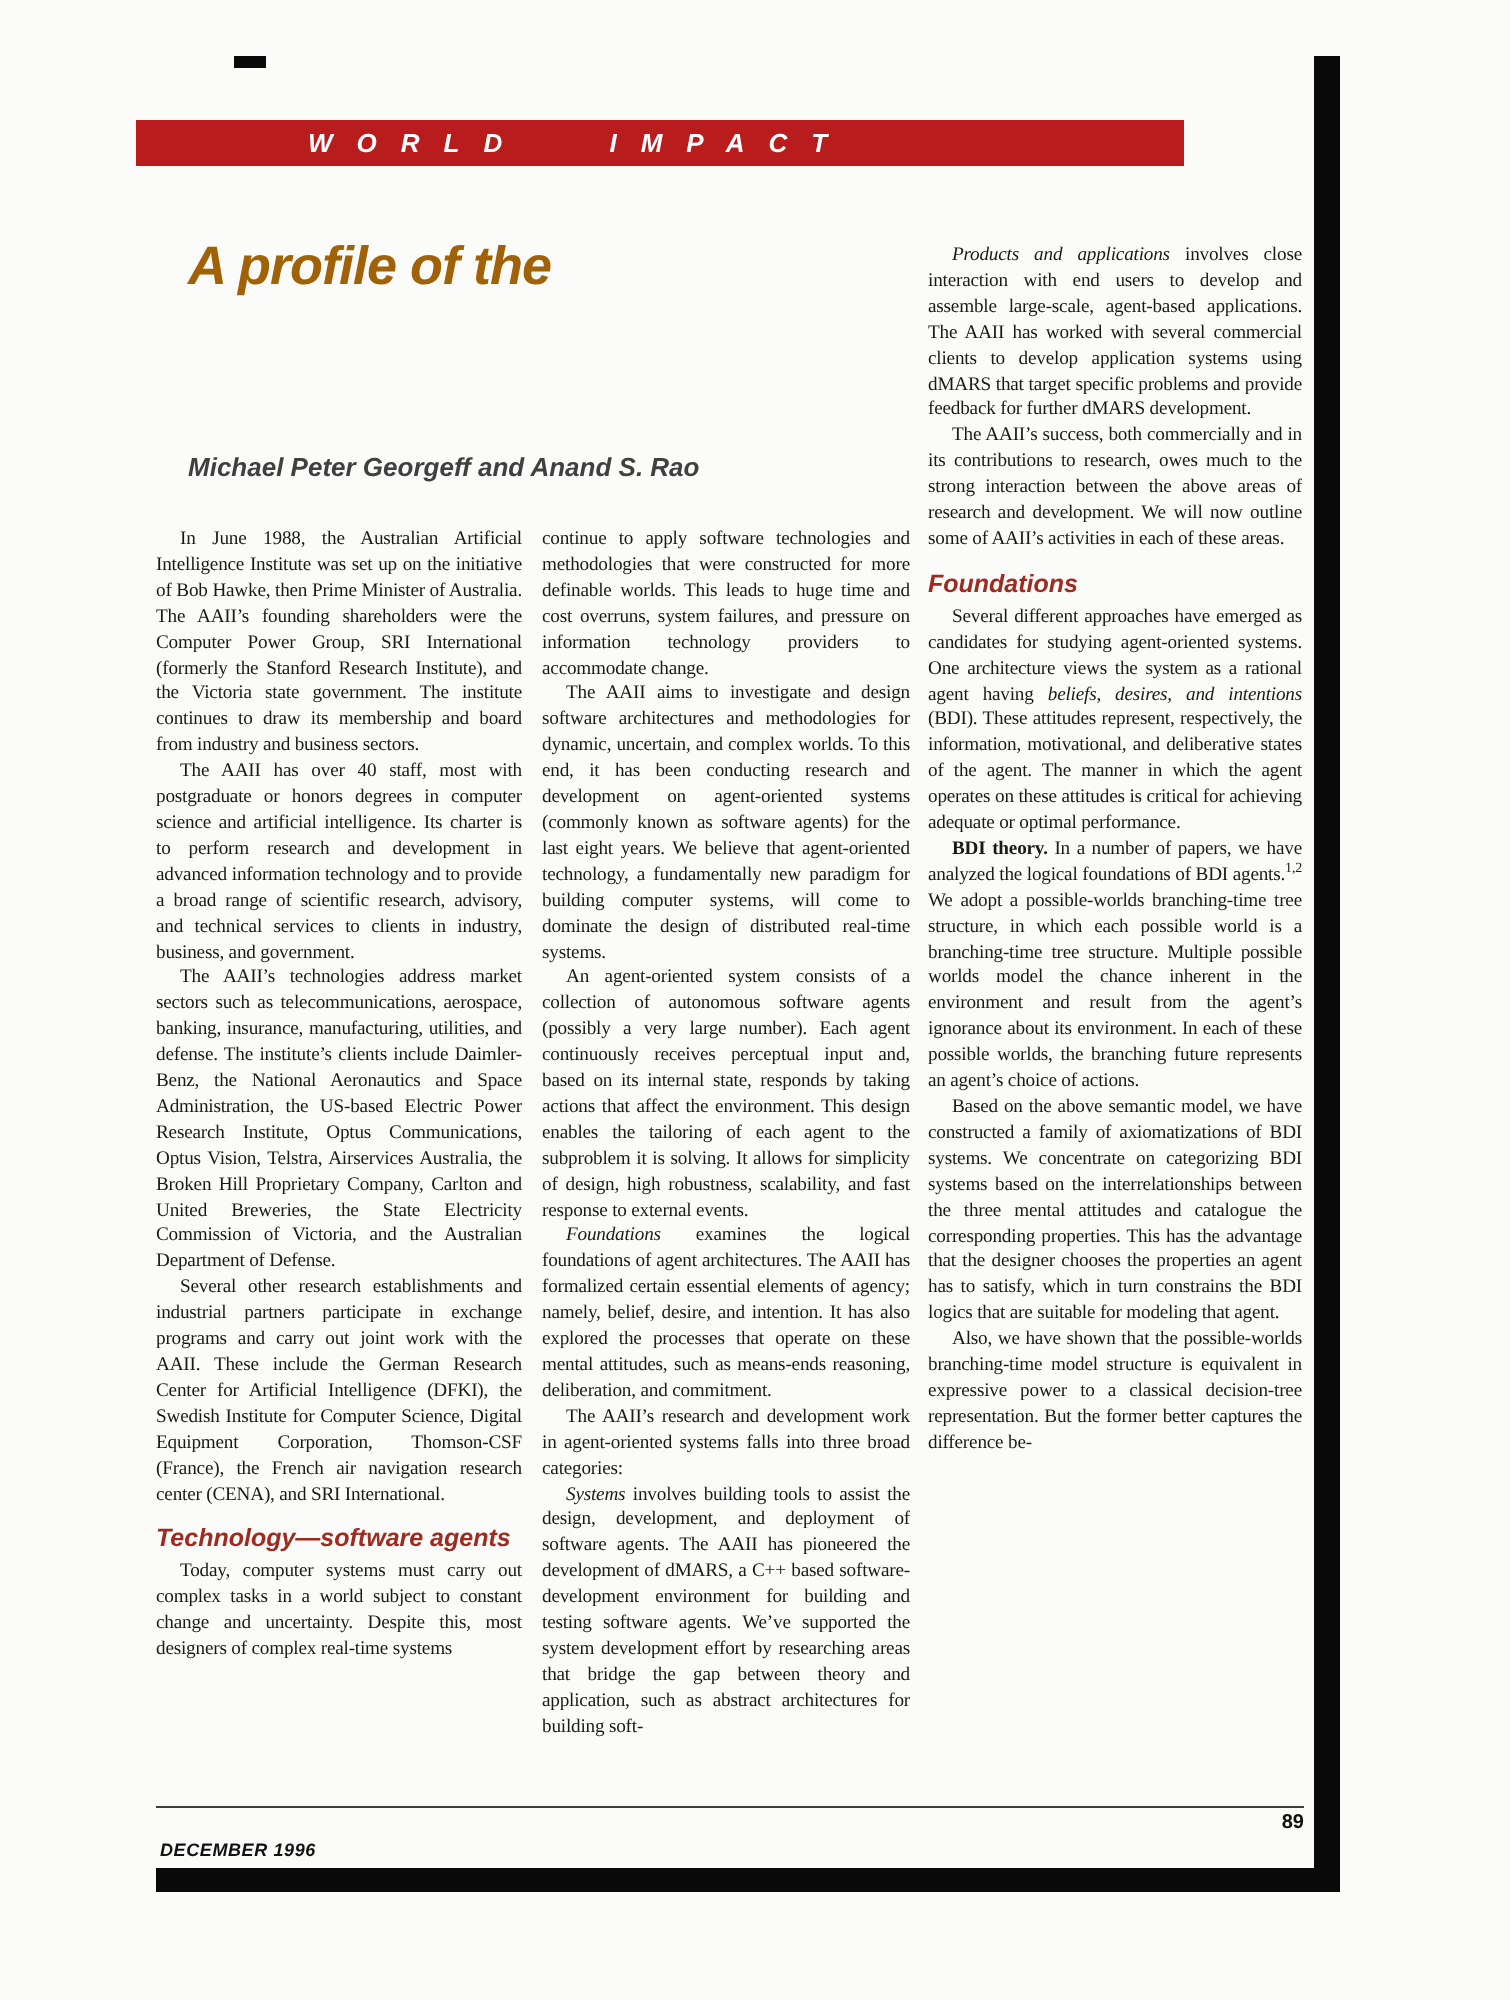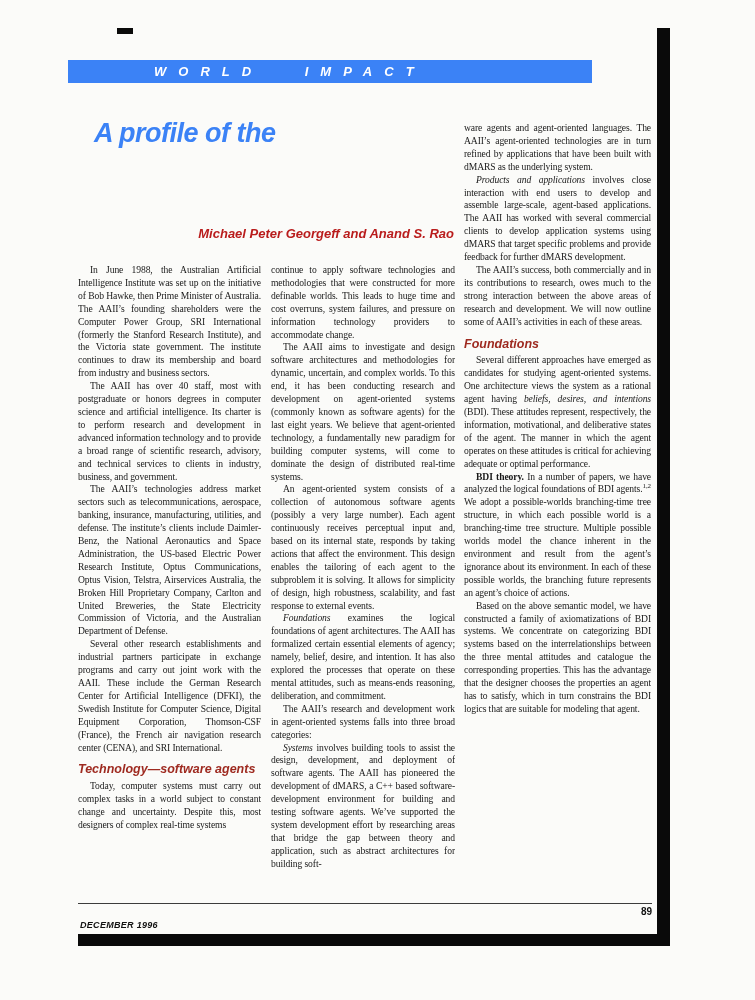--- a/index.html
+++ b/index.html
@@ -8,46 +8,45 @@
     width:755px;height:1000px;
     background:#fbfbf9;
     overflow:hidden;
     font-family:"Liberation Serif", serif;
     color:#191919;
   }
   
   .reg-mark{position:absolute;background:#0a0a0a;}
   .banner{
     position:absolute;left:68px;top:60px;width:524px;height:23px;
-    background:#3b82f6;display:flex;align-items:center;
+    background:#b91c1c;display:flex;align-items:center;
   }
   .banner-text{
     font-family:"Liberation Sans", sans-serif;
     font-style:italic;font-weight:bold;font-size:13px;
     color:#ffffff;letter-spacing:12px;word-spacing:26px;
     padding-left:86px;white-space:nowrap;line-height:23px;
   }
   .side-bar{position:absolute;left:657px;top:28px;width:13px;height:918px;background:#0a0a0a;}
   .bottom-bar{position:absolute;left:78px;top:934px;width:592px;height:12px;background:#0a0a0a;}
 
   
   .title{
     position:absolute;left:94px;top:116px;width:345px;
     font-family:"Liberation Sans", sans-serif;
     font-style:italic;font-weight:bold;
     font-size:27px;line-height:34px;letter-spacing:-0.5px;
-    color:#3b82f6;margin:0;
+    color:#a16207;margin:0;
   }
   .title span{display:block;}
   .authors{
     position:absolute;left:94px;top:226px;width:360px;
     font-family:"Liberation Sans", sans-serif;
     font-style:italic;font-weight:bold;font-size:13px;
-    color:#b91c1c;
-    text-align:right;
+    color:#404040;
   }
 
   
   .col{
     position:absolute;
     font-size:9.6px;line-height:12.9px;letter-spacing:-0.1px;
     text-align:justify;overflow:hidden;
   }
   .col1{left:78px;top:264px;width:183px;height:642px;}
   .col2{left:271px;top:264px;width:184px;height:642px;}
@@ -108,26 +107,26 @@
   <div class="col col2">
     <p>continue to apply software technologies and methodologies that were constructed for more definable worlds. This leads to huge time and cost overruns, system failures, and pressure on information technology providers to accommodate change.</p>
     <p class="ind">The AAII aims to investigate and design software architectures and methodologies for dynamic, uncertain, and complex worlds. To this end, it has been conducting research and development on agent-oriented systems (commonly known as software agents) for the last eight years. We believe that agent-oriented technology, a fundamentally new paradigm for building computer systems, will come to dominate the design of distributed real-time systems.</p>
     <p class="ind">An agent-oriented system consists of a collection of autonomous software agents (possibly a very large number). Each agent continuously receives perceptual input and, based on its internal state, responds by taking actions that affect the environment. This design enables the tailoring of each agent to the subproblem it is solving. It allows for simplicity of design, high robustness, scalability, and fast response to external events.</p>
     <p class="ind"><span class="lead-i">Foundations</span><span> examines the logical foundations of agent architectures. The AAII has formalized certain essential elements of agency; namely, belief, desire, and intention. It has also explored the processes that operate on these mental attitudes, such as means-ends reasoning, deliberation, and commitment.</span></p>
     <p class="ind">The AAII’s research and development work in agent-oriented systems falls into three broad categories:</p>
     <p class="ind"><span class="lead-i">Systems</span><span> involves building tools to assist the design, development, and deployment of software agents. The AAII has pioneered the development of dMARS, a C++ based software-development environment for building and testing software agents. We’ve supported the system development effort by researching areas that bridge the gap between theory and application, such as abstract architectures for building soft-</span></p>
   </div>
 
   <div class="col col3">
-    <p>ware agents and agent-oriented languages. The AAII’s agent-oriented technologies are in turn refined by applications that have been built with dMARS as the underlying system.</p>
     <p class="ind"><span class="lead-i">Products and applications</span><span> involves close interaction with end users to develop and assemble large-scale, agent-based applications. The AAII has worked with several commercial clients to develop application systems using dMARS that target specific problems and provide feedback for further dMARS development.</span></p>
     <p class="ind">The AAII’s success, both commercially and in its contributions to research, owes much to the strong interaction between the above areas of research and development. We will now outline some of AAII’s activities in each of these areas.</p>
     <h2 class="sec-heading">Foundations</h2>
     <p class="ind"><span>Several different approaches have emerged as candidates for studying agent-oriented systems. One architecture views the system as a rational agent having </span><span class="lead-i">beliefs, desires, and intentions</span><span> (BDI). These attitudes represent, respectively, the information, motivational, and deliberative states of the agent. The manner in which the agent operates on these attitudes is critical for achieving adequate or optimal performance.</span></p>
     <p class="ind"><span class="lead-b">BDI theory.</span><span> In a number of papers, we have analyzed the logical foundations of BDI agents.</span><sup>1,2</sup><span> We adopt a possible-worlds branching-time tree structure, in which each possible world is a branching-time tree structure. Multiple possible worlds model the chance inherent in the environment and result from the agent’s ignorance about its environment. In each of these possible worlds, the branching future represents an agent’s choice of actions.</span></p>
     <p class="ind">Based on the above semantic model, we have constructed a family of axiomatizations of BDI systems. We concentrate on categorizing BDI systems based on the interrelationships between the three mental attitudes and catalogue the corresponding properties. This has the advantage that the designer chooses the properties an agent has to satisfy, which in turn constrains the BDI logics that are suitable for modeling that agent.</p>
+    <p class="ind">Also, we have shown that the possible-worlds branching-time model structure is equivalent in expressive power to a classical decision-tree representation. But the former better captures the difference be-</p>
   </div>
 
   <div class="footer-rule"></div>
   <div class="footer-issue">DECEMBER 1996</div>
   <div class="footer-page">89</div>
 
 </div>
 
 </body></html>

